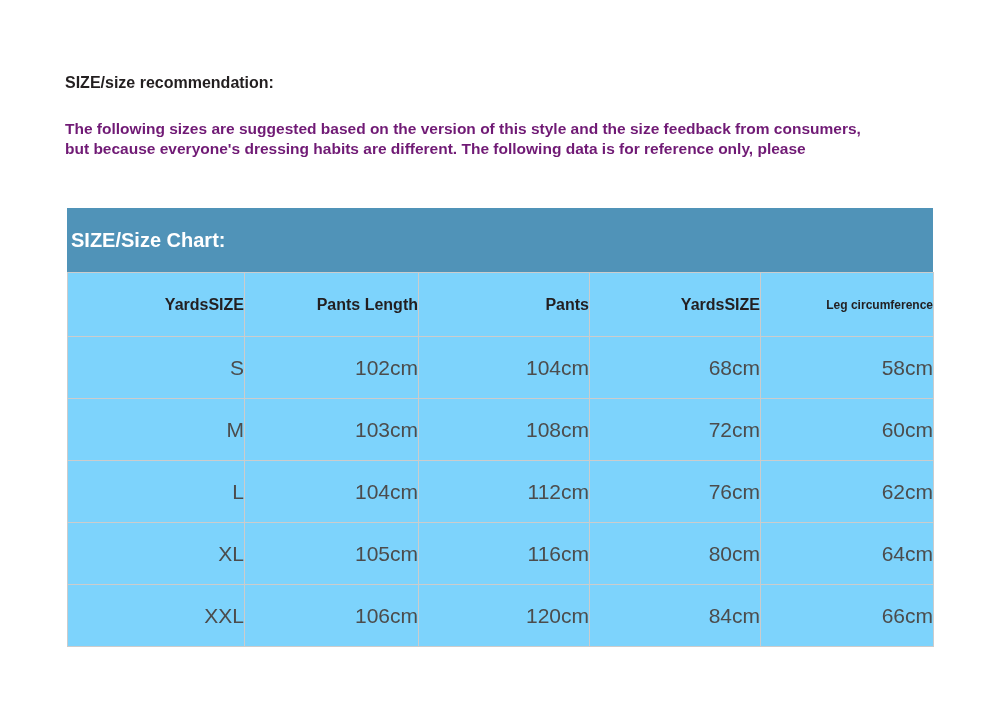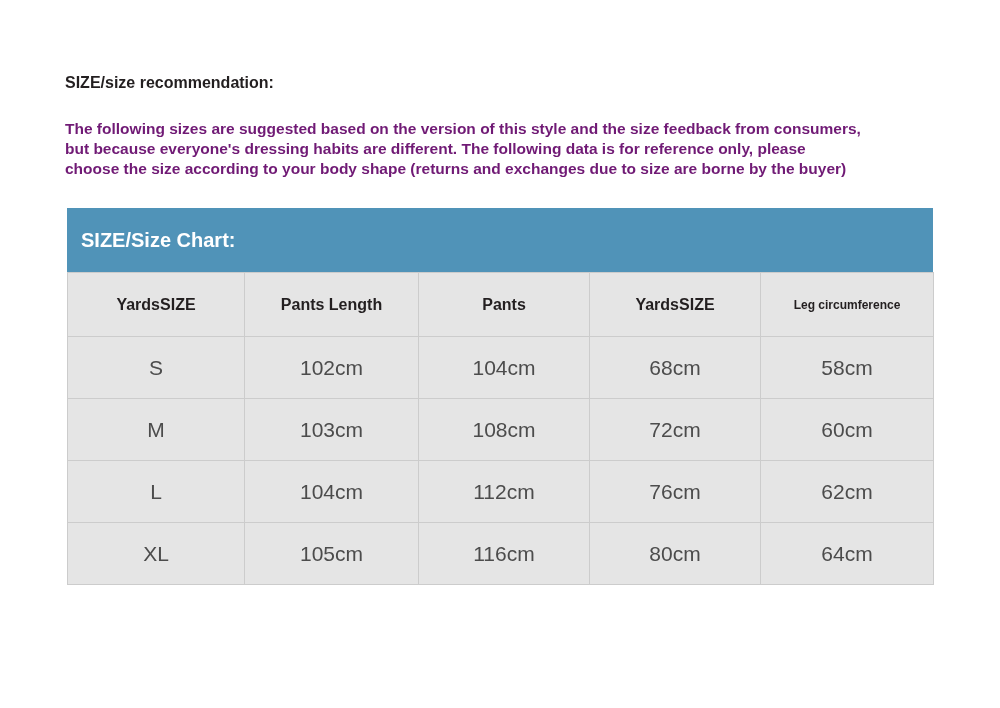--- a/index.html
+++ b/index.html
@@ -37,42 +37,42 @@
   .intro-line { white-space: nowrap; }
   .chart-bar {
     position: absolute;
     left: 67px;
     top: 208px;
     width: 866px;
     height: 64px;
     background: #5093b8;
     display: flex;
     align-items: center;
-    padding-left: 14px;
+    padding-left: 4px;
   }
   .chart-bar span {
     color: #ffffff;
     font-size: 20px;
     font-weight: bold;
   }
   table.size-table {
     position: absolute;
     left: 67px;
     top: 272px;
     width: 866px;
     border-collapse: collapse;
     table-layout: fixed;
     background: #ffffff;
   }
   table.size-table th,
   table.size-table td {
     border: 1px solid #cccccc;
-    text-align: center;
+    text-align: right;
     vertical-align: middle;
-    background: #e5e5e5;
+    background: #7dd3fc;
   }
   table.size-table th {
     height: 64px;
     font-size: 16px;
     font-weight: bold;
     color: #231f20;
   }
   table.size-table th.small { font-size: 12px; }
   table.size-table td {
     height: 62px;
@@ -84,21 +84,20 @@
 </head>
 <body>
 
 <div class="page">
 
   <div class="rec-title">SIZE/size recommendation:</div>
 
   <div class="intro">
     <div class="intro-line">The following sizes are suggested based on the version of this style and the size feedback from consumers,</div>
     <div class="intro-line">but because everyone's dressing habits are different. The following data is for reference only, please</div>
-    <div class="intro-line">choose the size according to your body shape (returns and exchanges due to size are borne by the buyer)</div>
   </div>
 
   <div class="chart-bar">
     <span>SIZE/Size Chart:</span>
   </div>
 
   <table class="size-table">
     <colgroup>
       <col style="width:177px">
       <col style="width:174px">
@@ -137,16 +136,23 @@
         <td>76cm</td>
         <td>62cm</td>
       </tr>
       <tr>
         <td>XL</td>
         <td>105cm</td>
         <td>116cm</td>
         <td>80cm</td>
         <td>64cm</td>
       </tr>
+      <tr>
+        <td>XXL</td>
+        <td>106cm</td>
+        <td>120cm</td>
+        <td>84cm</td>
+        <td>66cm</td>
+      </tr>
     </tbody>
   </table>
 
 </div>
 
 </body></html>

